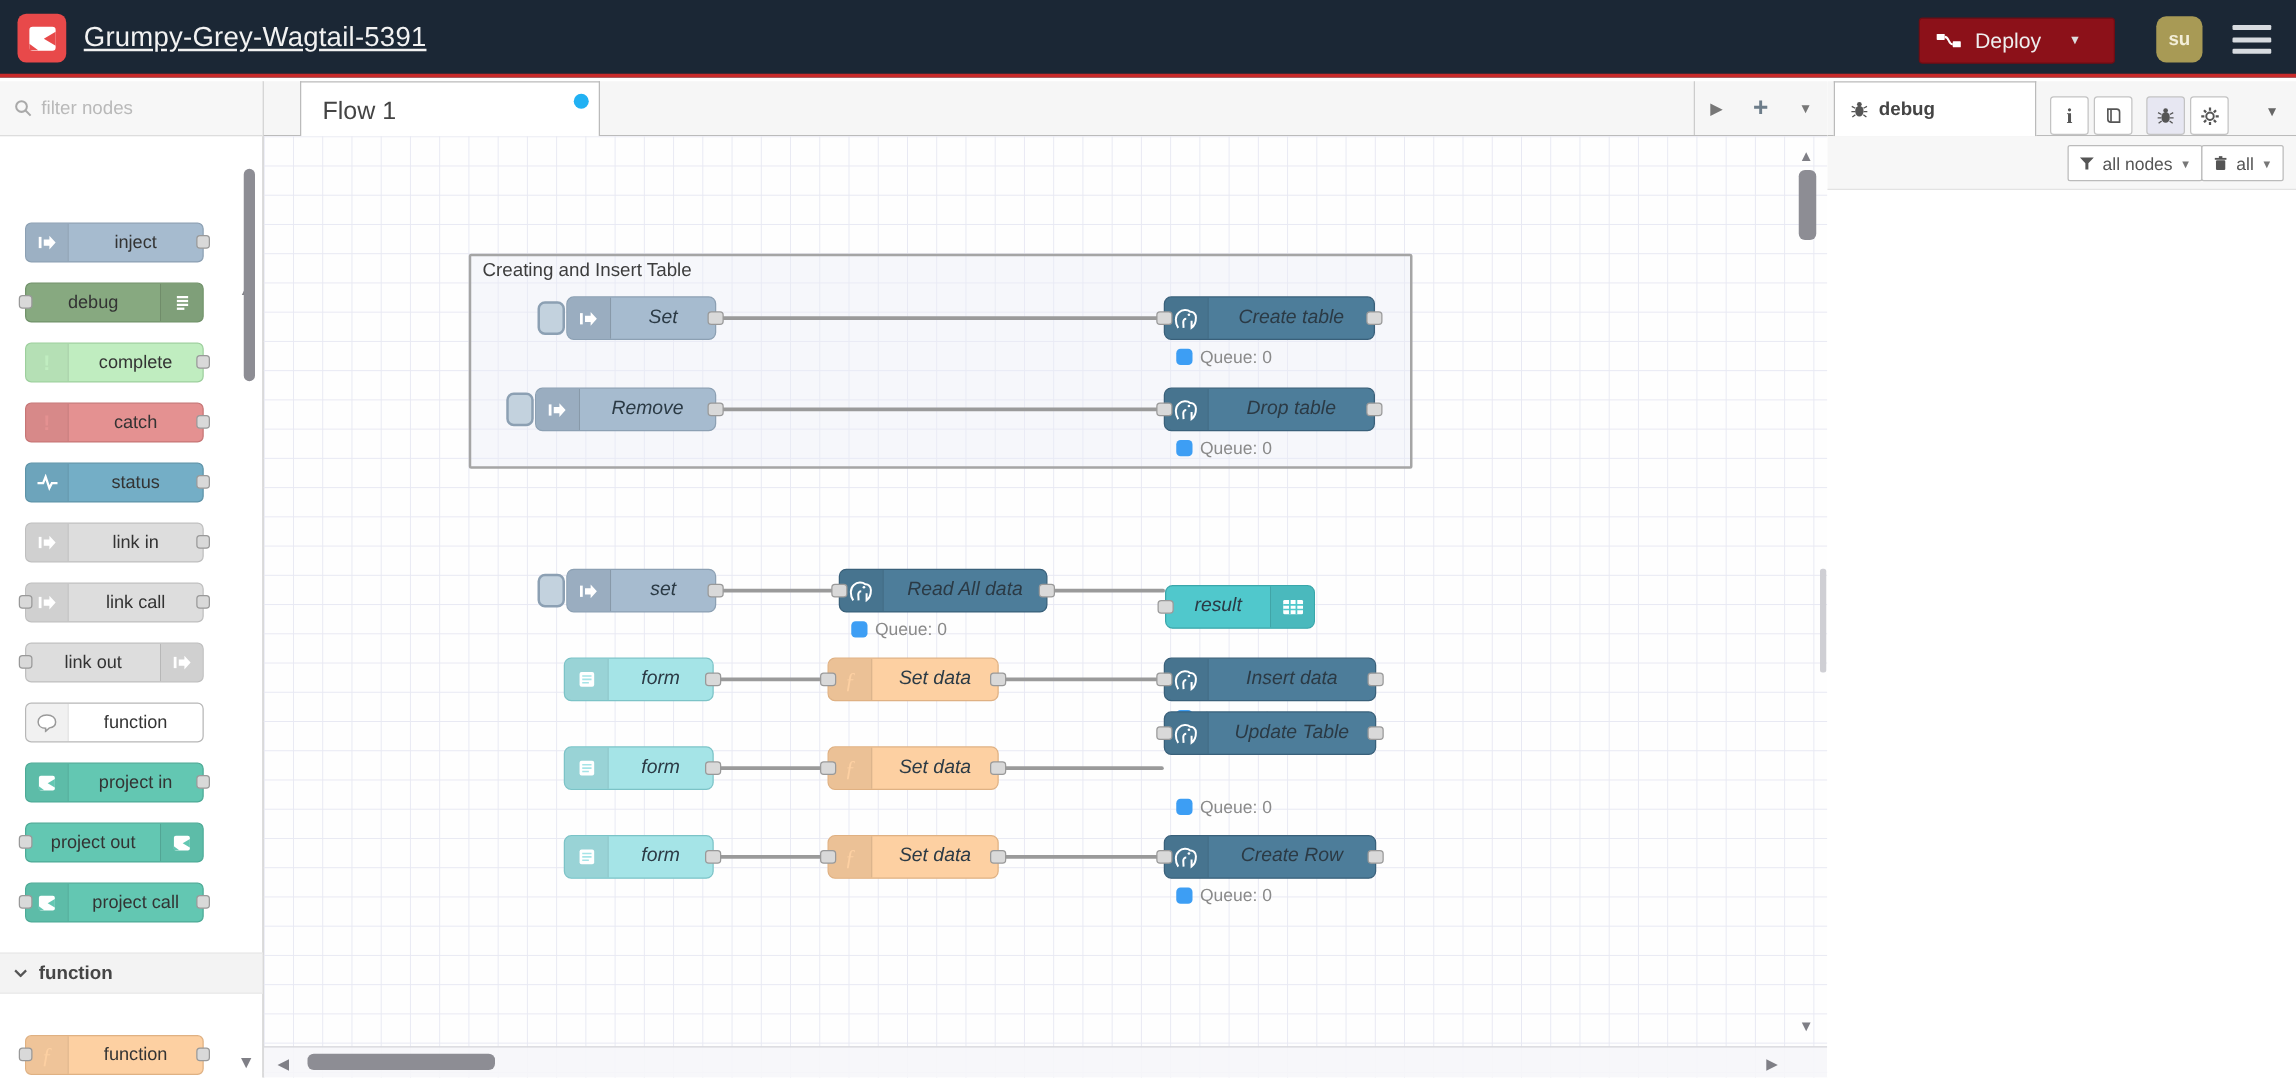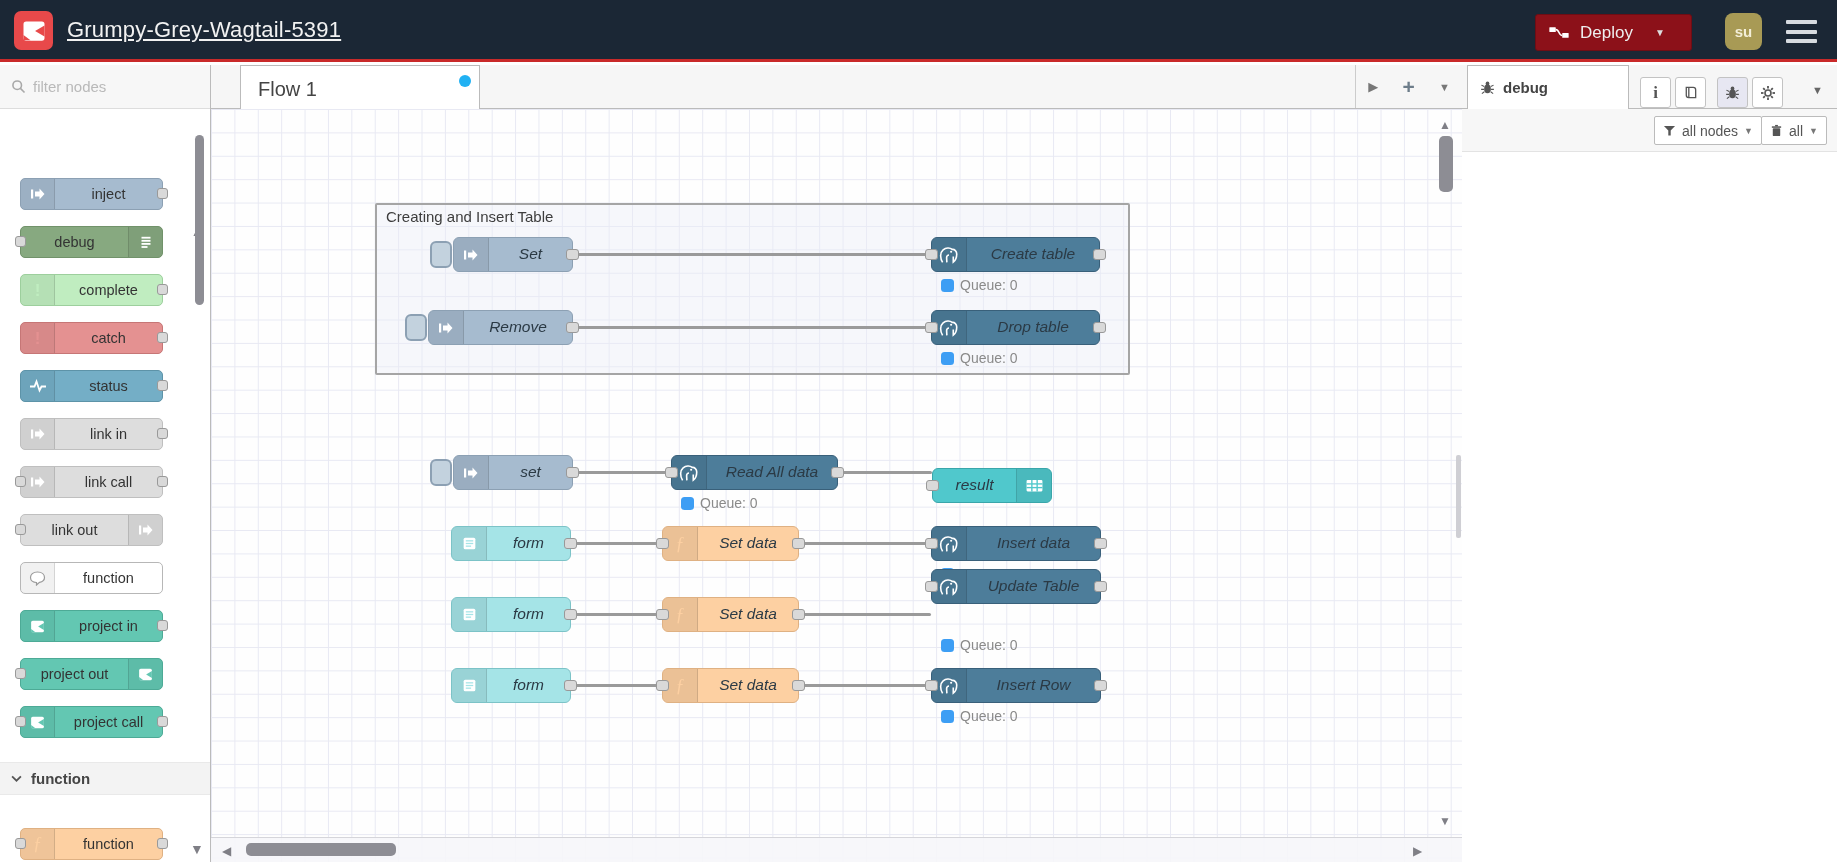--- a/index.html
+++ b/index.html
@@ -528,21 +528,21 @@
       </div>
       <div class="fnode" style="left: 720px; top: 559px; width: 170px; background: rgb(77, 125, 154); border-color: rgb(57, 96, 122);">
         <span class="icon-strip left">
           <span style="color: rgb(77, 125, 154); display: flex;">
             <svg width="24" height="22" viewBox="0 0 18 16">
               <path d="M4.2 13.5 C2.2 10.5 2.2 6.2 4.6 4.2 C6.6 2.5 9.6 2.3 11.4 3.8 C13.2 3.6 14.8 5.2 14.8 7.2 C14.8 9.6 13.8 12.2 12.2 13.4 L12.2 9.2 M7.4 13.5 L7.2 10 C7.2 8.8 8 8 9 8" stroke="#fff" stroke-width="1.2" fill="none"></path>
               <circle cx="10.6" cy="5.6" r="0.8" fill="#fff"></circle>
             </svg>
           </span>
         </span>
-        <span class="flabel" style="left: 35px; right: 0px;">Insert Row</span>
+        <span class="flabel" style="left: 35px; right: 0px;">Create Row</span>
         <span class="port in"></span>
         <span class="port out"></span>
       </div>
       <div class="node-status" style="left: 730px; top: 599px;">
         <span class="status-dot" style="background: rgb(61, 158, 244);"></span>
         <span>Queue: 0</span>
       </div>
     </div>
 </div>
 

